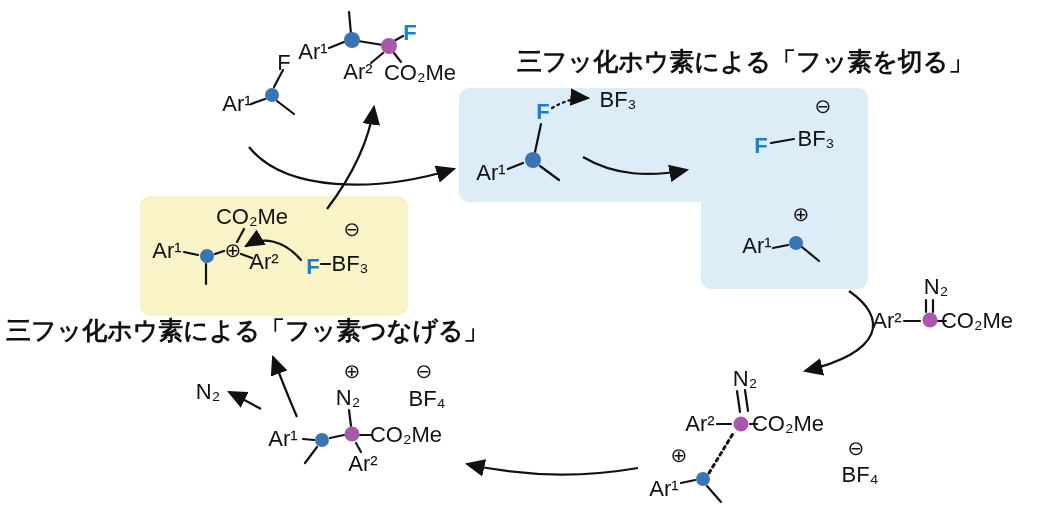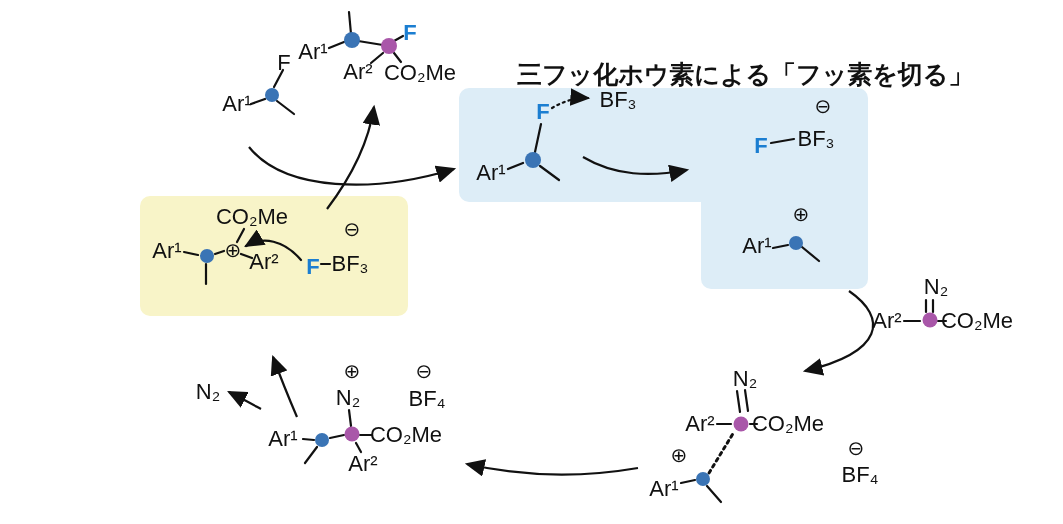--- a/index.html
+++ b/index.html
@@ -127,21 +127,22 @@
       <circle cx="796" cy="243" r="7" fill="var(--carbon-blue)"></circle>
       <circle cx="930" cy="320" r="7.5" fill="var(--carbon-purple)"></circle>
       <circle cx="741" cy="424" r="7.5" fill="var(--carbon-purple)"></circle>
       <circle cx="703" cy="479" r="7" fill="var(--carbon-blue)"></circle>
       <circle cx="352" cy="434" r="7.5" fill="var(--carbon-purple)"></circle>
       <circle cx="322" cy="440" r="7" fill="var(--carbon-blue)"></circle>
       <circle cx="207" cy="256" r="7" fill="var(--carbon-blue)"></circle>
     </g>
   </svg>
 
-  <div class="title" style="left:517px;top:60px">三フッ化ホウ素による「フッ素を切る」</div>
+  <div class="title" style="left:517px;top:47px">三フッ化ホウ素による「フッ素を切る」</div>
+  <div class="title" style="left:6px;top:316px">三フッ化ホウ素による「フッ素つなげる」</div>
 
   <div class="lbl" style="left:284px;top:63px">F</div>
   <div class="lbl" style="left:237px;top:104px">Ar¹</div>
 
   <div class="lbl" style="left:313px;top:52px">Ar¹</div>
   <div class="lbl f" style="left:410px;top:33px">F</div>
   <div class="lbl" style="left:358px;top:72px">Ar²</div>
   <div class="lbl" style="left:420px;top:73px">CO₂Me</div>
 
   <div class="lbl f" style="left:543px;top:112px">F</div>

